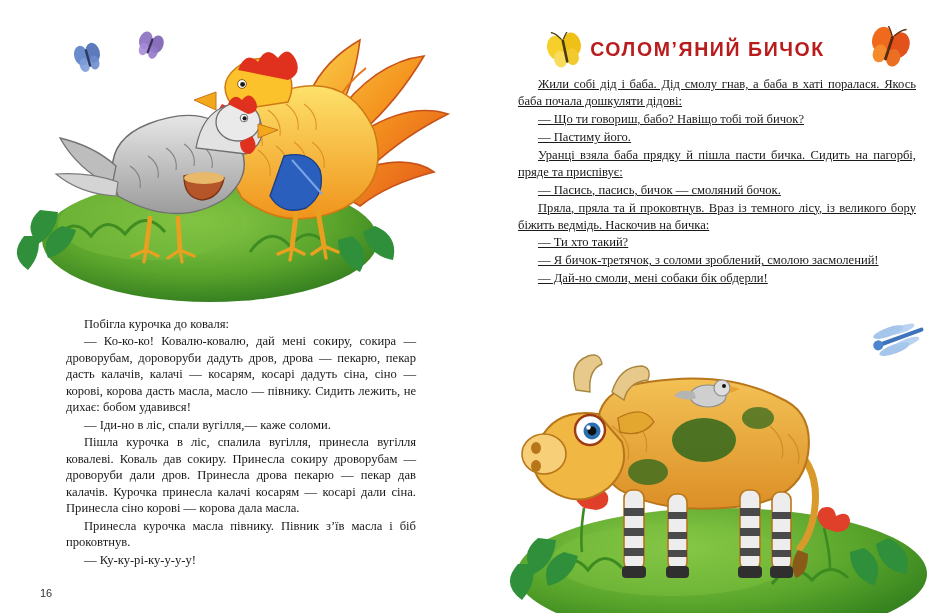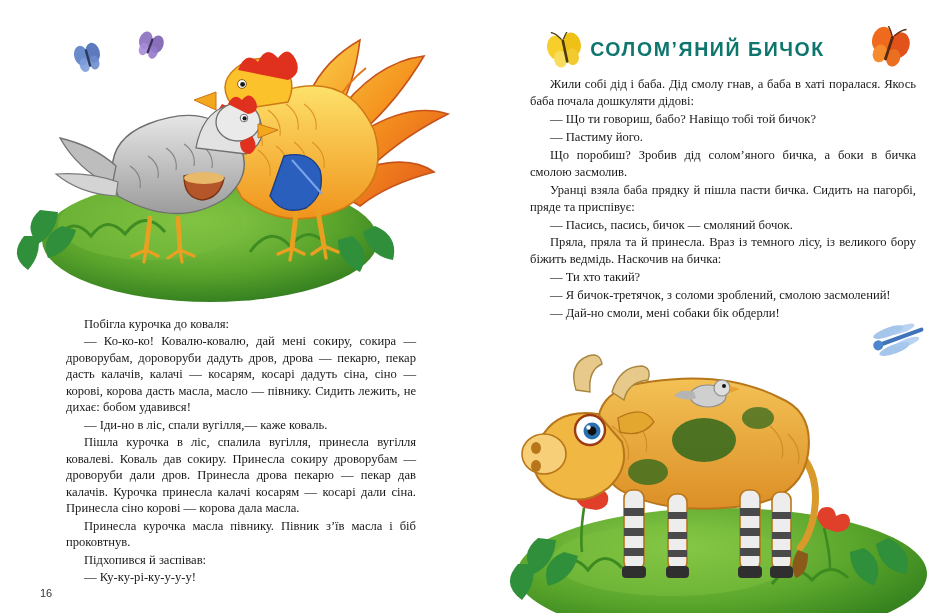--- a/index.html
+++ b/index.html
@@ -81,21 +81,21 @@
   .story-title {
     position: absolute;
     left: 0;
     top: 12px;
     width: 471px;
     text-align: center;
     font-family: "Liberation Sans", sans-serif;
     font-weight: bold;
     font-size: 19.5px;
     letter-spacing: 1.6px;
-    color: #0f766e;
+    color: #b91c1c;
   }
   .butterfly-left {
     position: absolute;
     left: 73px;
     top: 6px;
   }
   .butterfly-right {
     position: absolute;
     left: 395px;
     top: 0px;
@@ -104,21 +104,22 @@
   .text-right {
     position: absolute;
     left: 46px;
     top: 76px;
     width: 398px;
     font-size: 12.6px;
     line-height: 1.345;
     text-align: justify;
   }
   .text-right p {
-    margin: 0 0 1px 12px;
+    margin: 0 0 1px 0;
+    text-decoration: underline;
   }
   .text-right p.ind {
     text-indent: 20px;
   }
   .text-right p.dash {
     text-indent: 20px;
   }
 
   
   .illo-right {
@@ -257,24 +258,23 @@
           <path d="M150 218 l-4 32 M178 218 l2 32" stroke="#e9a020" stroke-width="4.6" fill="none" stroke-linecap="round"></path>
           <path d="M146 250 l-14 6 M146 250 l-2 12 M146 250 l12 6" stroke="#e9a020" stroke-width="3.2" fill="none" stroke-linecap="round"></path>
           <path d="M180 250 l-12 8 M180 250 l2 12 M180 250 l14 6" stroke="#e9a020" stroke-width="3.2" fill="none" stroke-linecap="round"></path>
         </g>
       </svg>
     </div>
 
     <div class="text-left">
       <p class="ind">Побігла курочка до коваля:</p>
       <p class="ind">— Ко-ко-ко! Ковалю-ковалю, дай мені сокиру, сокира — дроворубам, дороворуби дадуть дров, дрова — пекарю, пекар дасть калачів, калачі — косарям, косарі дадуть сіна, сіно — корові, корова дасть масла, масло — півнику. Сидить лежить, не дихає: бобом удавився!</p>
-      <p class="ind">— Іди-но в ліс, спали вугілля,— каже коваль.</p>
+      <p class="ind">— Іди-но в ліс, спали вугілля,— каже соломи.</p>
       <p class="ind">Пішла курочка в ліс, спалила вугілля, принесла вугілля ковалеві. Коваль дав сокиру. Принесла сокиру дроворубам — дроворуби дали дров. Принесла дрова пекарю — пекар дав калачів. Курочка принесла калачі косарям — косарі дали сіна. Принесла сіно корові — корова дала масла.</p>
       <p class="ind">Принесла курочка масла півнику. Півник з’їв масла і біб проковтнув.</p>
-      <p class="ind">Підхопився й заспівав:</p>
       <p class="ind">— Ку-ку-рі-ку-у-у-у!</p>
     </div>
 
     <div class="page-number">16</div>
   </div>
 
   <div class="page page-right">
 
     <div class="title-row">
       <div class="butterfly-left">
@@ -301,24 +301,23 @@
             <path d="M-1 -13 q-6 -9 -10 -10 M1 -13 q6 -9 10 -10" stroke="#5a2a0c" stroke-width="1.3" fill="none"></path>
           </g>
         </svg>
       </div>
     </div>
 
     <div class="text-right">
       <p class="ind">Жили собі дід і баба. Дід смолу гнав, а баба в хаті поралася. Якось баба почала дошкуляти дідові:</p>
       <p class="dash">— Що ти говориш, бабо? Навіщо тобі той бичок?</p>
       <p class="dash">— Пастиму його.</p>
-      <p class="ind">Що поробиш? Зробив дід солом’яного бичка, а боки в бичка смолою засмолив.</p>
       <p class="ind">Уранці взяла баба прядку й пішла пасти бичка. Сидить на пагорбі, пряде та приспівує:</p>
       <p class="dash">— Пасись, пасись, бичок — смоляний бочок.</p>
-      <p class="ind">Пряла, пряла та й принесла. Враз із темного лісу, із великого бору біжить ведмідь. Наскочив на бичка:</p>
+      <p class="ind">Пряла, пряла та й проковтнув. Враз із темного лісу, із великого бору біжить ведмідь. Наскочив на бичка:</p>
       <p class="dash">— Ти хто такий?</p>
       <p class="dash">— Я бичок-третячок, з соломи зроблений, смолою засмолений!</p>
       <p class="dash">— Дай-но смоли, мені собаки бік обдерли!</p>
     </div>
 
     <div class="illo-right">
       <svg width="471" height="291" viewBox="0 0 471 291" xmlns="http://www.w3.org/2000/svg">
         <defs>
           <radialGradient id="grassG2" cx="40%" cy="30%" r="75%">
             <stop offset="0%" stop-color="#8ecd4c"></stop>

